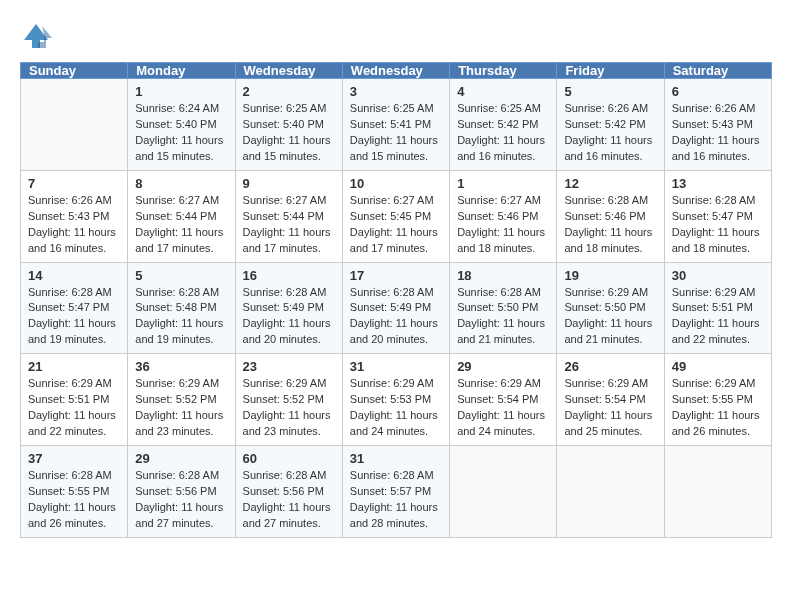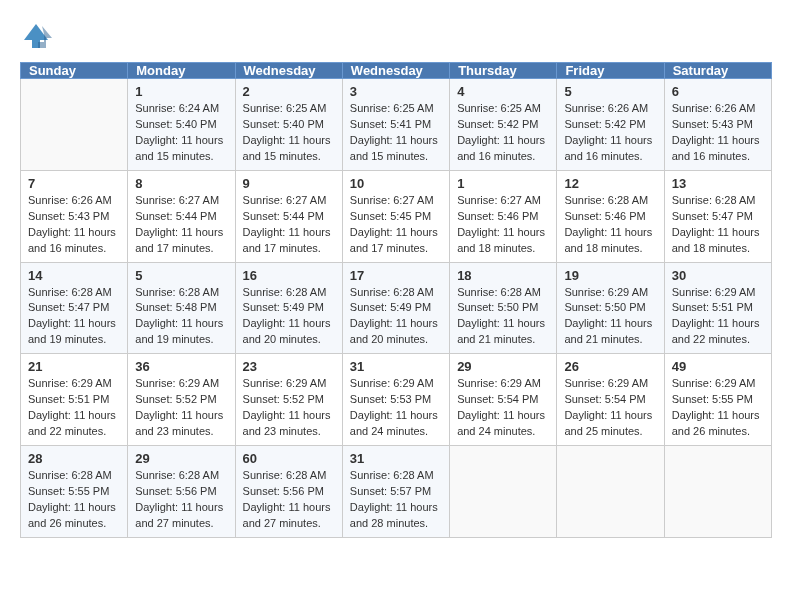--- a/index.html
+++ b/index.html
@@ -242,21 +242,21 @@
           <span class="day-number">26</span>
           <div class="day-info">Sunrise: 6:29 AM<br>Sunset: 5:54 PM<br>Daylight: 11 hours and 25 minutes.</div>
         </td>
         <td>
           <span class="day-number">49</span>
           <div class="day-info">Sunrise: 6:29 AM<br>Sunset: 5:55 PM<br>Daylight: 11 hours and 26 minutes.</div>
         </td>
       </tr>
       <tr>
         <td>
-          <span class="day-number">28</span>
+          <span class="day-number">37</span>
           <div class="day-info">Sunrise: 6:28 AM<br>Sunset: 5:55 PM<br>Daylight: 11 hours and 26 minutes.</div>
         </td>
         <td>
           <span class="day-number">29</span>
           <div class="day-info">Sunrise: 6:28 AM<br>Sunset: 5:56 PM<br>Daylight: 11 hours and 27 minutes.</div>
         </td>
         <td>
           <span class="day-number">60</span>
           <div class="day-info">Sunrise: 6:28 AM<br>Sunset: 5:56 PM<br>Daylight: 11 hours and 27 minutes.</div>
         </td>

